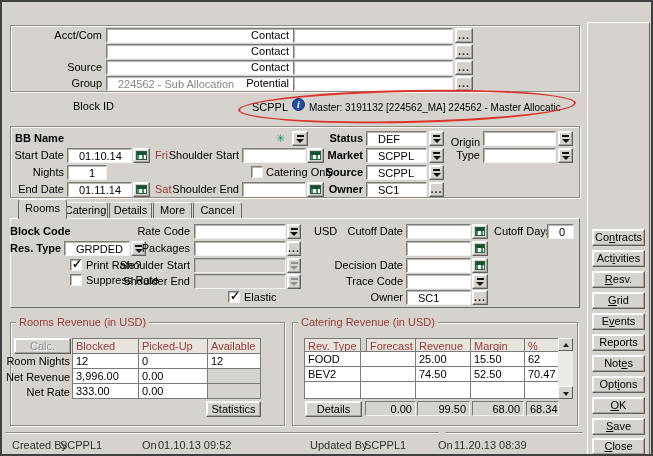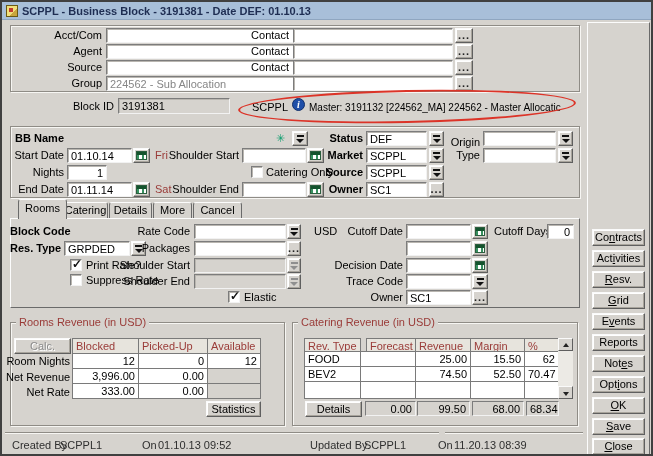--- a/index.html
+++ b/index.html
@@ -9,21 +9,21 @@
   .titlebar{position:absolute;left:0;top:0;right:0;height:18px;background:#A8BFD9;
             display:flex;align-items:center;gap:4px;padding:0 4px;border-bottom:1px solid #8FA6C0}
   .appicon{width:12px;height:12px;background:linear-gradient(135deg,#f1df7c 0 65%,#c9a63e 65%);
            border:1px solid #6b5a14;position:relative;flex:0 0 auto}
   .appicon::after{content:"";position:absolute;left:2px;top:2px;width:4px;height:4px;background:#c23b2e}
   .title{font-weight:bold;color:#1E2D52;white-space:nowrap}
   .lbl{position:absolute;height:15px;line-height:15px;text-align:right;white-space:nowrap}
   .b{font-weight:bold}
   .maroon{color:#9A3B38}
   .blue{color:#2B2BC2}
-  .fld{position:absolute;height:15px;line-height:12px;padding:1px 3px 0;background:#fff;
+  .fld{position:absolute;height:15px;line-height:12px;padding:1px 11px 0;background:#fff;
        border:1px solid;border-color:#7c7c7c #f2f2f2 #f2f2f2 #7c7c7c;box-shadow:inset 1px 1px 0 #b9b6b0;
        white-space:nowrap;overflow:hidden}
   .fld.gray{color:#868686}
   .fld.dis{background:#D6D3CE}
   .fld.num{text-align:right}
   .btn{position:absolute;background:#D6D3CE;border:1px solid;border-color:#fafafa #5f5f5f #5f5f5f #fafafa;
        box-shadow:inset -1px -1px 0 #a8a49c,inset 1px 1px 0 #fff;text-align:center;line-height:14px;cursor:default}
   .btn.disabled{color:#8b8b8b;text-shadow:1px 1px 0 #fff}
   .dots::after{content:"...";display:block;line-height:8px;font-weight:bold;letter-spacing:1px;margin-top:2px;color:#222}
   .dd::before{content:"";display:block;width:7px;height:2px;background:#111;margin:3px auto 2px}
@@ -39,21 +39,21 @@
   .cb.on::after{content:"✓";position:absolute;left:1px;top:-3px;font-size:12px;font-weight:bold;color:#111}
   .group{position:absolute;border:1px solid #8f8c86;box-shadow:inset 1px 1px 0 #f7f6f3,1px 1px 0 #f7f6f3}
   .legend{position:absolute;background:#D6D3CE;padding:0 3px;height:12px;line-height:12px;color:#9A3B38;z-index:2;white-space:nowrap}
   .tab{position:absolute;top:200px;height:16px;background:#D6D3CE;border:1px solid;
        border-color:#fcfcfc #6a6a6a;border-bottom:0;border-radius:3px 3px 0 0;text-align:center;line-height:15px;cursor:default}
   .tab.active{top:197px;height:20px;line-height:17px;z-index:3}
   .tabpanel{position:absolute;left:8px;top:216px;width:570px;height:90px;background:#D6D3CE;
             border:1px solid;border-color:#fcfcfc #6a6a6a #6a6a6a #fcfcfc}
   .th{position:absolute;background:#E7E4DD;border:1px solid #7a7a7a;color:#9A3B38;padding:1px 3px 0;line-height:12px;white-space:nowrap;overflow:hidden}
   .td{position:absolute;background:#fff;border:1px solid #7a7a7a;padding:1px 3px 0;line-height:12px;white-space:nowrap;overflow:hidden}
-  .td.num{text-align:right}
+  .td.num{}
   .td.dis{background:#D6D3CE}
   .tot{position:absolute;background:#D6D3CE;border:1px solid;border-color:#7c7c7c #f2f2f2 #f2f2f2 #7c7c7c;
        text-align:right;padding:1px 3px 0;line-height:12px}
   .panel{position:absolute;background:#D6D3CE;border:1px solid;border-color:#fcfcfc #6a6a6a #6a6a6a #fcfcfc}
   .sbtn{position:absolute;left:590px;width:53px;height:17px;line-height:15px}
   .sbtn u{text-decoration:underline}
   .groove{position:absolute;height:2px;border-top:1px solid #8f8c86;border-bottom:1px solid #f7f6f3}
   .flower{position:absolute;width:15px;height:13px;text-align:center;color:#0E9E6E;font-size:11px;line-height:13px}
   .flower::after{content:"✳"}
   .info{position:absolute;width:13px;height:13px;border-radius:50%;background:#1F4FA8;border:1px solid #12306b}
@@ -66,54 +66,49 @@
   .sb.dn::after{content:"";display:block;width:0;margin:5px auto 0;border-left:3px solid transparent;
                 border-right:3px solid transparent;border-top:4px solid #222}
   .track{position:absolute;background:#ECEAE5}
   .audit{position:absolute;top:437px;height:12px;line-height:12px;color:#2f2f2f;white-space:nowrap}
 </style>
 </head>
 <body>
 
 <div id="win">
 
-  <div class="titlebar">
-    <span class="appicon"></span>
-    <span class="title">SCPPL - Business Block - 3191381 - Date DEF: 01.10.13</span>
-  </div>
 
   <div class="group" style="left:8px;top:23px;width:570px;height:67px"></div>
 
   <div class="lbl" style="left:8px;top:26px;width:92px">Acct/Com</div>
   <div class="fld" style="left:104px;top:26px;width:228px"></div>
   <div class="btn dots" style="left:334px;top:26px;width:20px;height:15px"></div>
-  <div class="lbl" style="left:8px;top:42px;width:92px">Agent</div>
   <div class="fld" style="left:104px;top:42px;width:228px"></div>
   <div class="btn dots" style="left:334px;top:42px;width:20px;height:15px"></div>
   <div class="lbl" style="left:8px;top:58px;width:92px">Source</div>
   <div class="fld" style="left:104px;top:58px;width:228px"></div>
   <div class="btn dots" style="left:334px;top:58px;width:20px;height:15px"></div>
   <div class="lbl" style="left:8px;top:74px;width:92px">Group</div>
   <div class="fld gray" style="left:104px;top:74px;width:228px">224562 - Sub Allocation</div>
   <div class="btn dots" style="left:334px;top:74px;width:20px;height:15px"></div>
 
   <div class="lbl" style="left:205px;top:26px;width:82px">Contact</div>
   <div class="fld" style="left:291px;top:26px;width:160px"></div>
   <div class="btn dots" style="left:453px;top:26px;width:18px;height:15px"></div>
   <div class="lbl" style="left:205px;top:42px;width:82px">Contact</div>
   <div class="fld" style="left:291px;top:42px;width:160px"></div>
   <div class="btn dots" style="left:453px;top:42px;width:18px;height:15px"></div>
   <div class="lbl" style="left:205px;top:58px;width:82px">Contact</div>
   <div class="fld" style="left:291px;top:58px;width:160px"></div>
   <div class="btn dots" style="left:453px;top:58px;width:18px;height:15px"></div>
+  <div class="lbl" style="left:205px;top:74px;width:82px">Potential</div>
   <div class="fld" style="left:291px;top:74px;width:160px"></div>
   <div class="btn dots" style="left:453px;top:74px;width:18px;height:15px"></div>
 
   <div class="lbl" style="left:60px;top:97px;width:52px">Block ID</div>
-  <div class="fld dis" style="left:116px;top:96px;width:112px;height:16px">3191381</div>
   <div class="lbl" style="left:250px;top:98px;width:38px;text-align:left">SCPPL</div>
   <div class="info" style="left:290px;top:96px"></div>
   <div class="lbl" style="left:307px;top:98px;width:262px;text-align:left;font-size:10px">Master: 3191132 [224562_MA] 224562 - Master Allocatic</div>
   <div class="annot" style="left:236px;top:88px;width:338px;height:33px"></div>
 
   <div class="group" style="left:8px;top:124px;width:570px;height:72px"></div>
 
   <div class="lbl b" style="left:8px;top:129px;width:54px">BB Name</div>
   <div class="flower" style="left:271px;top:130px"></div>
   <div class="btn dd" style="left:290px;top:129px;width:16px;height:15px"></div>

